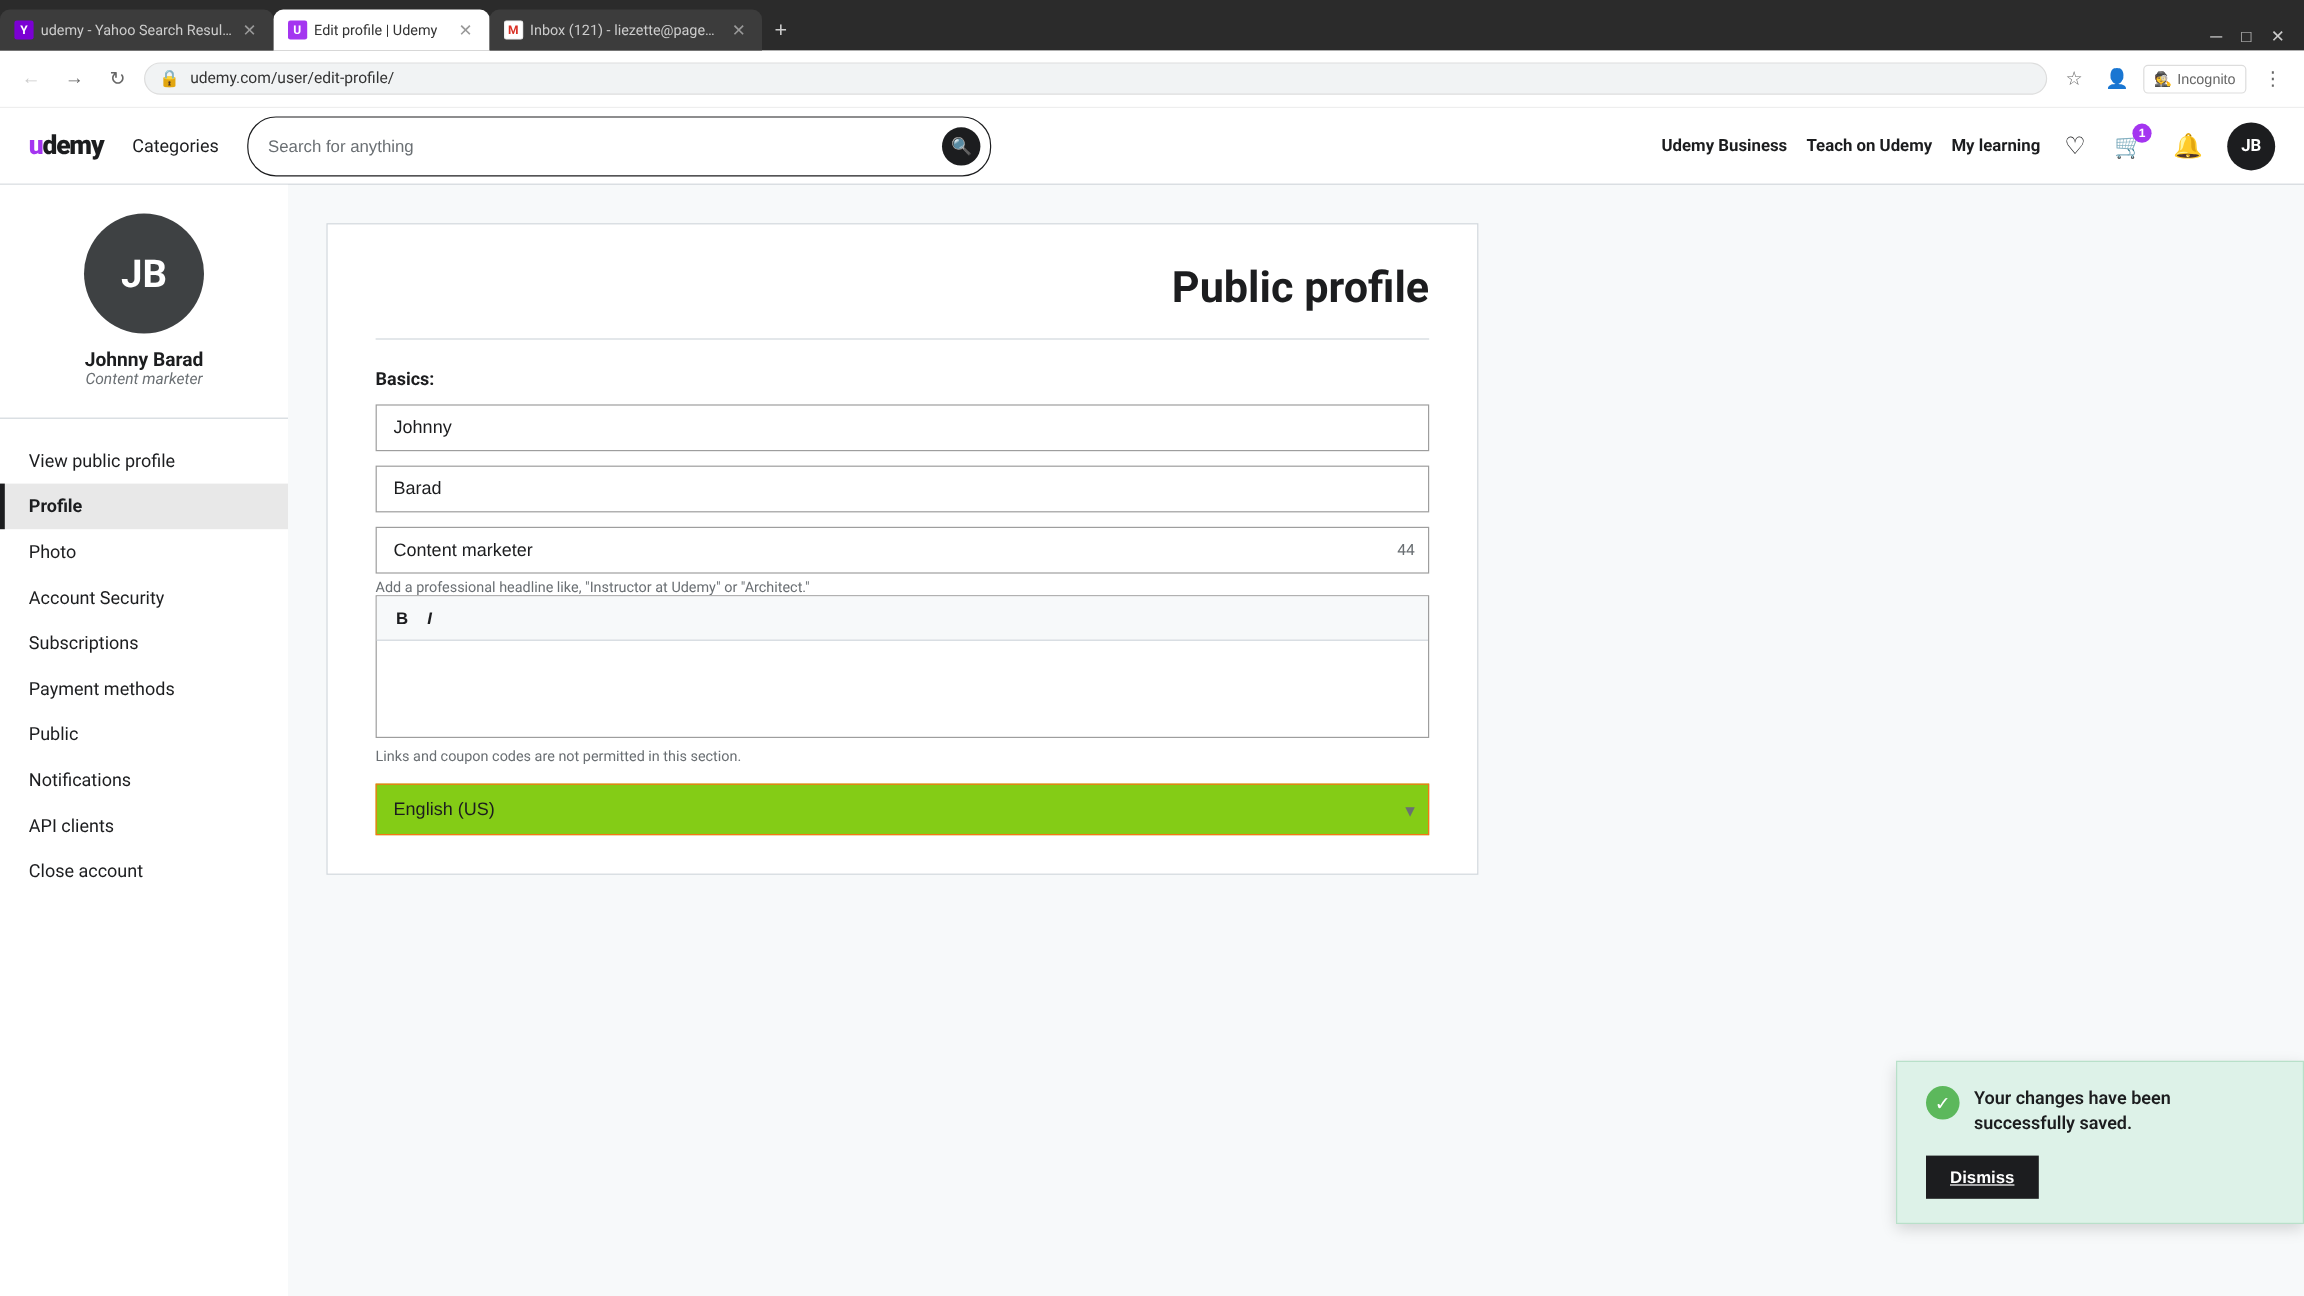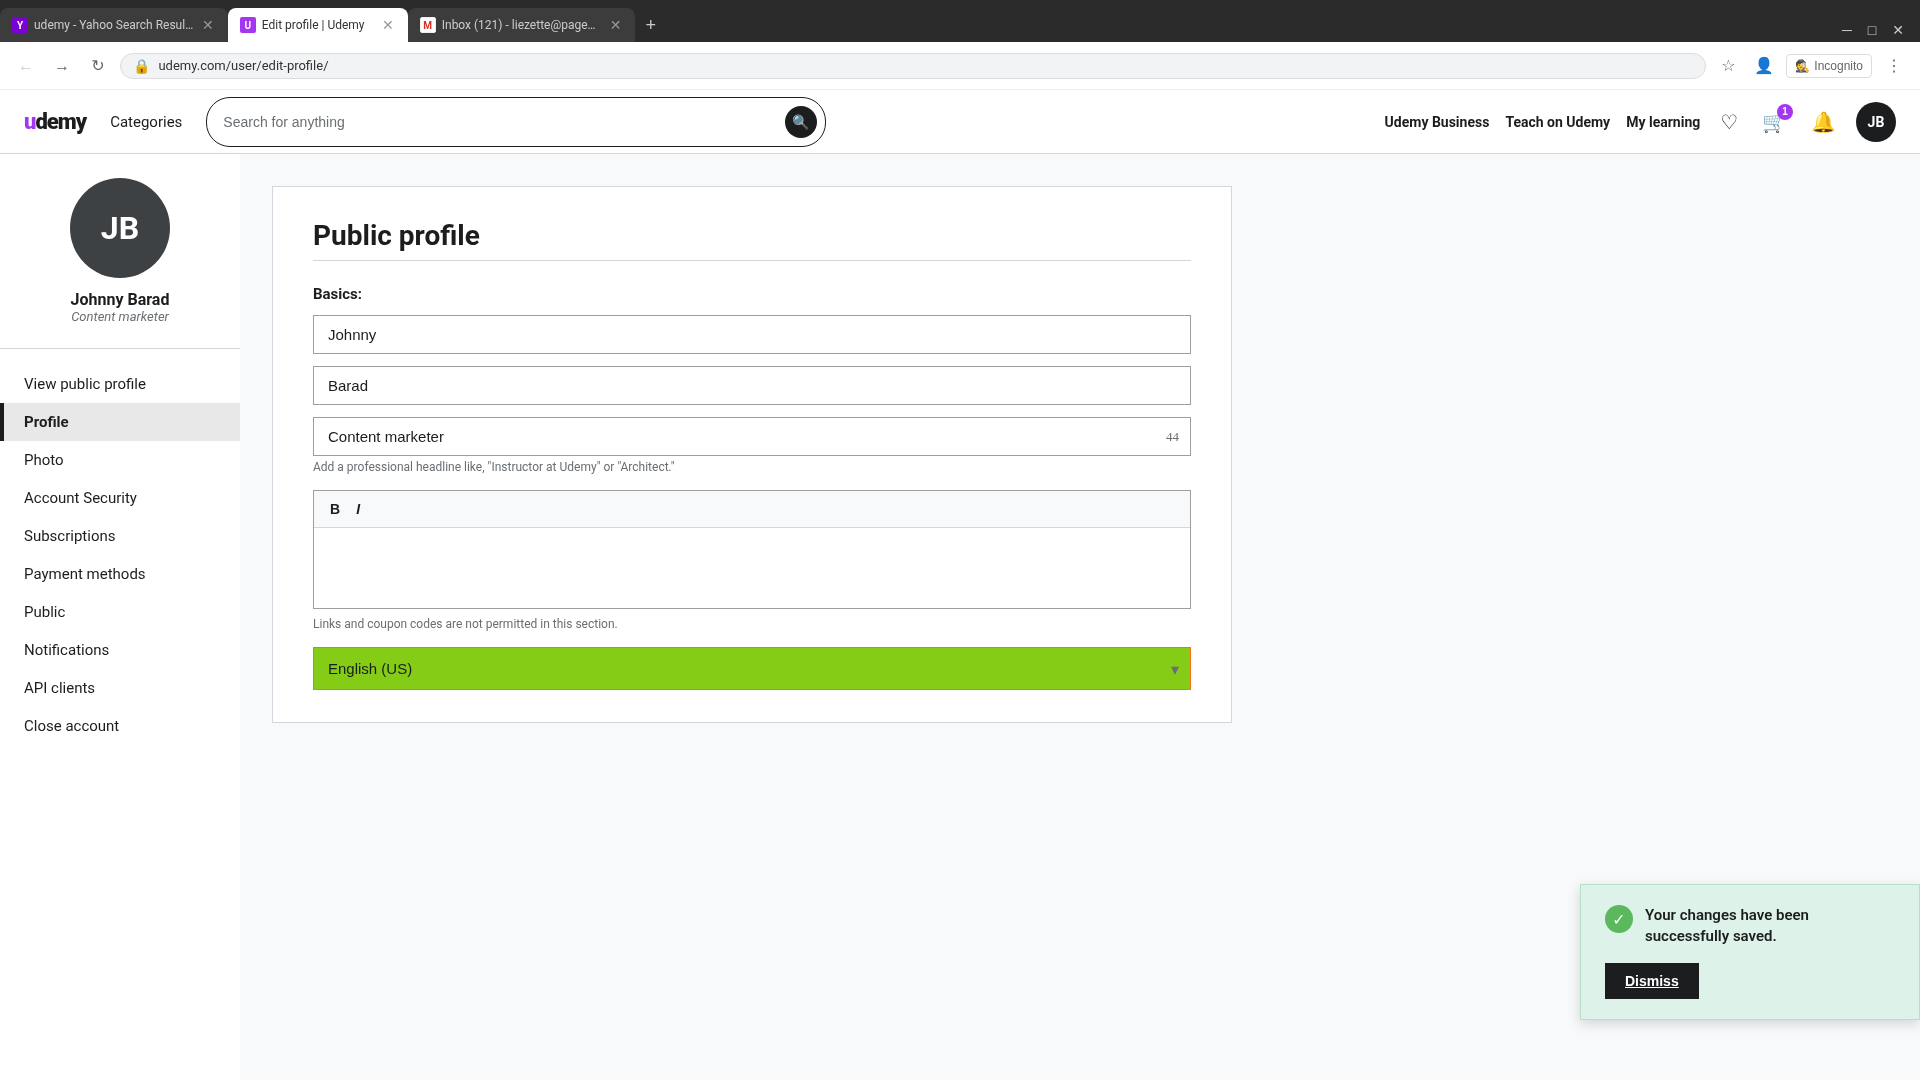--- a/index.html
+++ b/index.html
@@ -324,25 +324,25 @@
       padding: 32px;
       position: relative;
     }
     .public-profile-card {
       background: #fff;
       border: 1px solid #d1d7dc;
       max-width: 960px;
       padding: 32px 40px;
     }
     .card-title {
-      font-size: 28px;
-      font-weight: bold;
-      color: #1c1d1f;
-      text-align: left;
-      margin-bottom: 8px;
+      font-size: 36px;
+      font-weight: bold;
+      color: #1c1d1f;
+      text-align: right;
+      margin-bottom: 21px;
     }
     .card-subtitle {
       font-size: 15px;
       color: #6a6f73;
       text-align: center;
       margin-bottom: 24px;
     }
     .section-divider {
       border: none;
       border-top: 1px solid #d1d7dc;
@@ -376,26 +376,24 @@
       color: #1c1d1f;
       outline: none;
     }
     .char-count {
       position: absolute;
       right: 12px;
       top: 50%;
       transform: translateY(-50%);
       font-size: 13px;
       color: #6a6f73;
-      font-family: Liberation Serif, serif;
     }
     .headline-hint {
       font-size: 12px;
       color: #6a6f73;
-      margin-bottom: 16px;
     }
     .bio-editor {
       border: 1px solid #9e9e9e;
       margin-bottom: 8px;
     }
     .bio-toolbar {
       display: flex;
       gap: 4px;
       padding: 8px 10px;
       border-bottom: 1px solid #d1d7dc;

